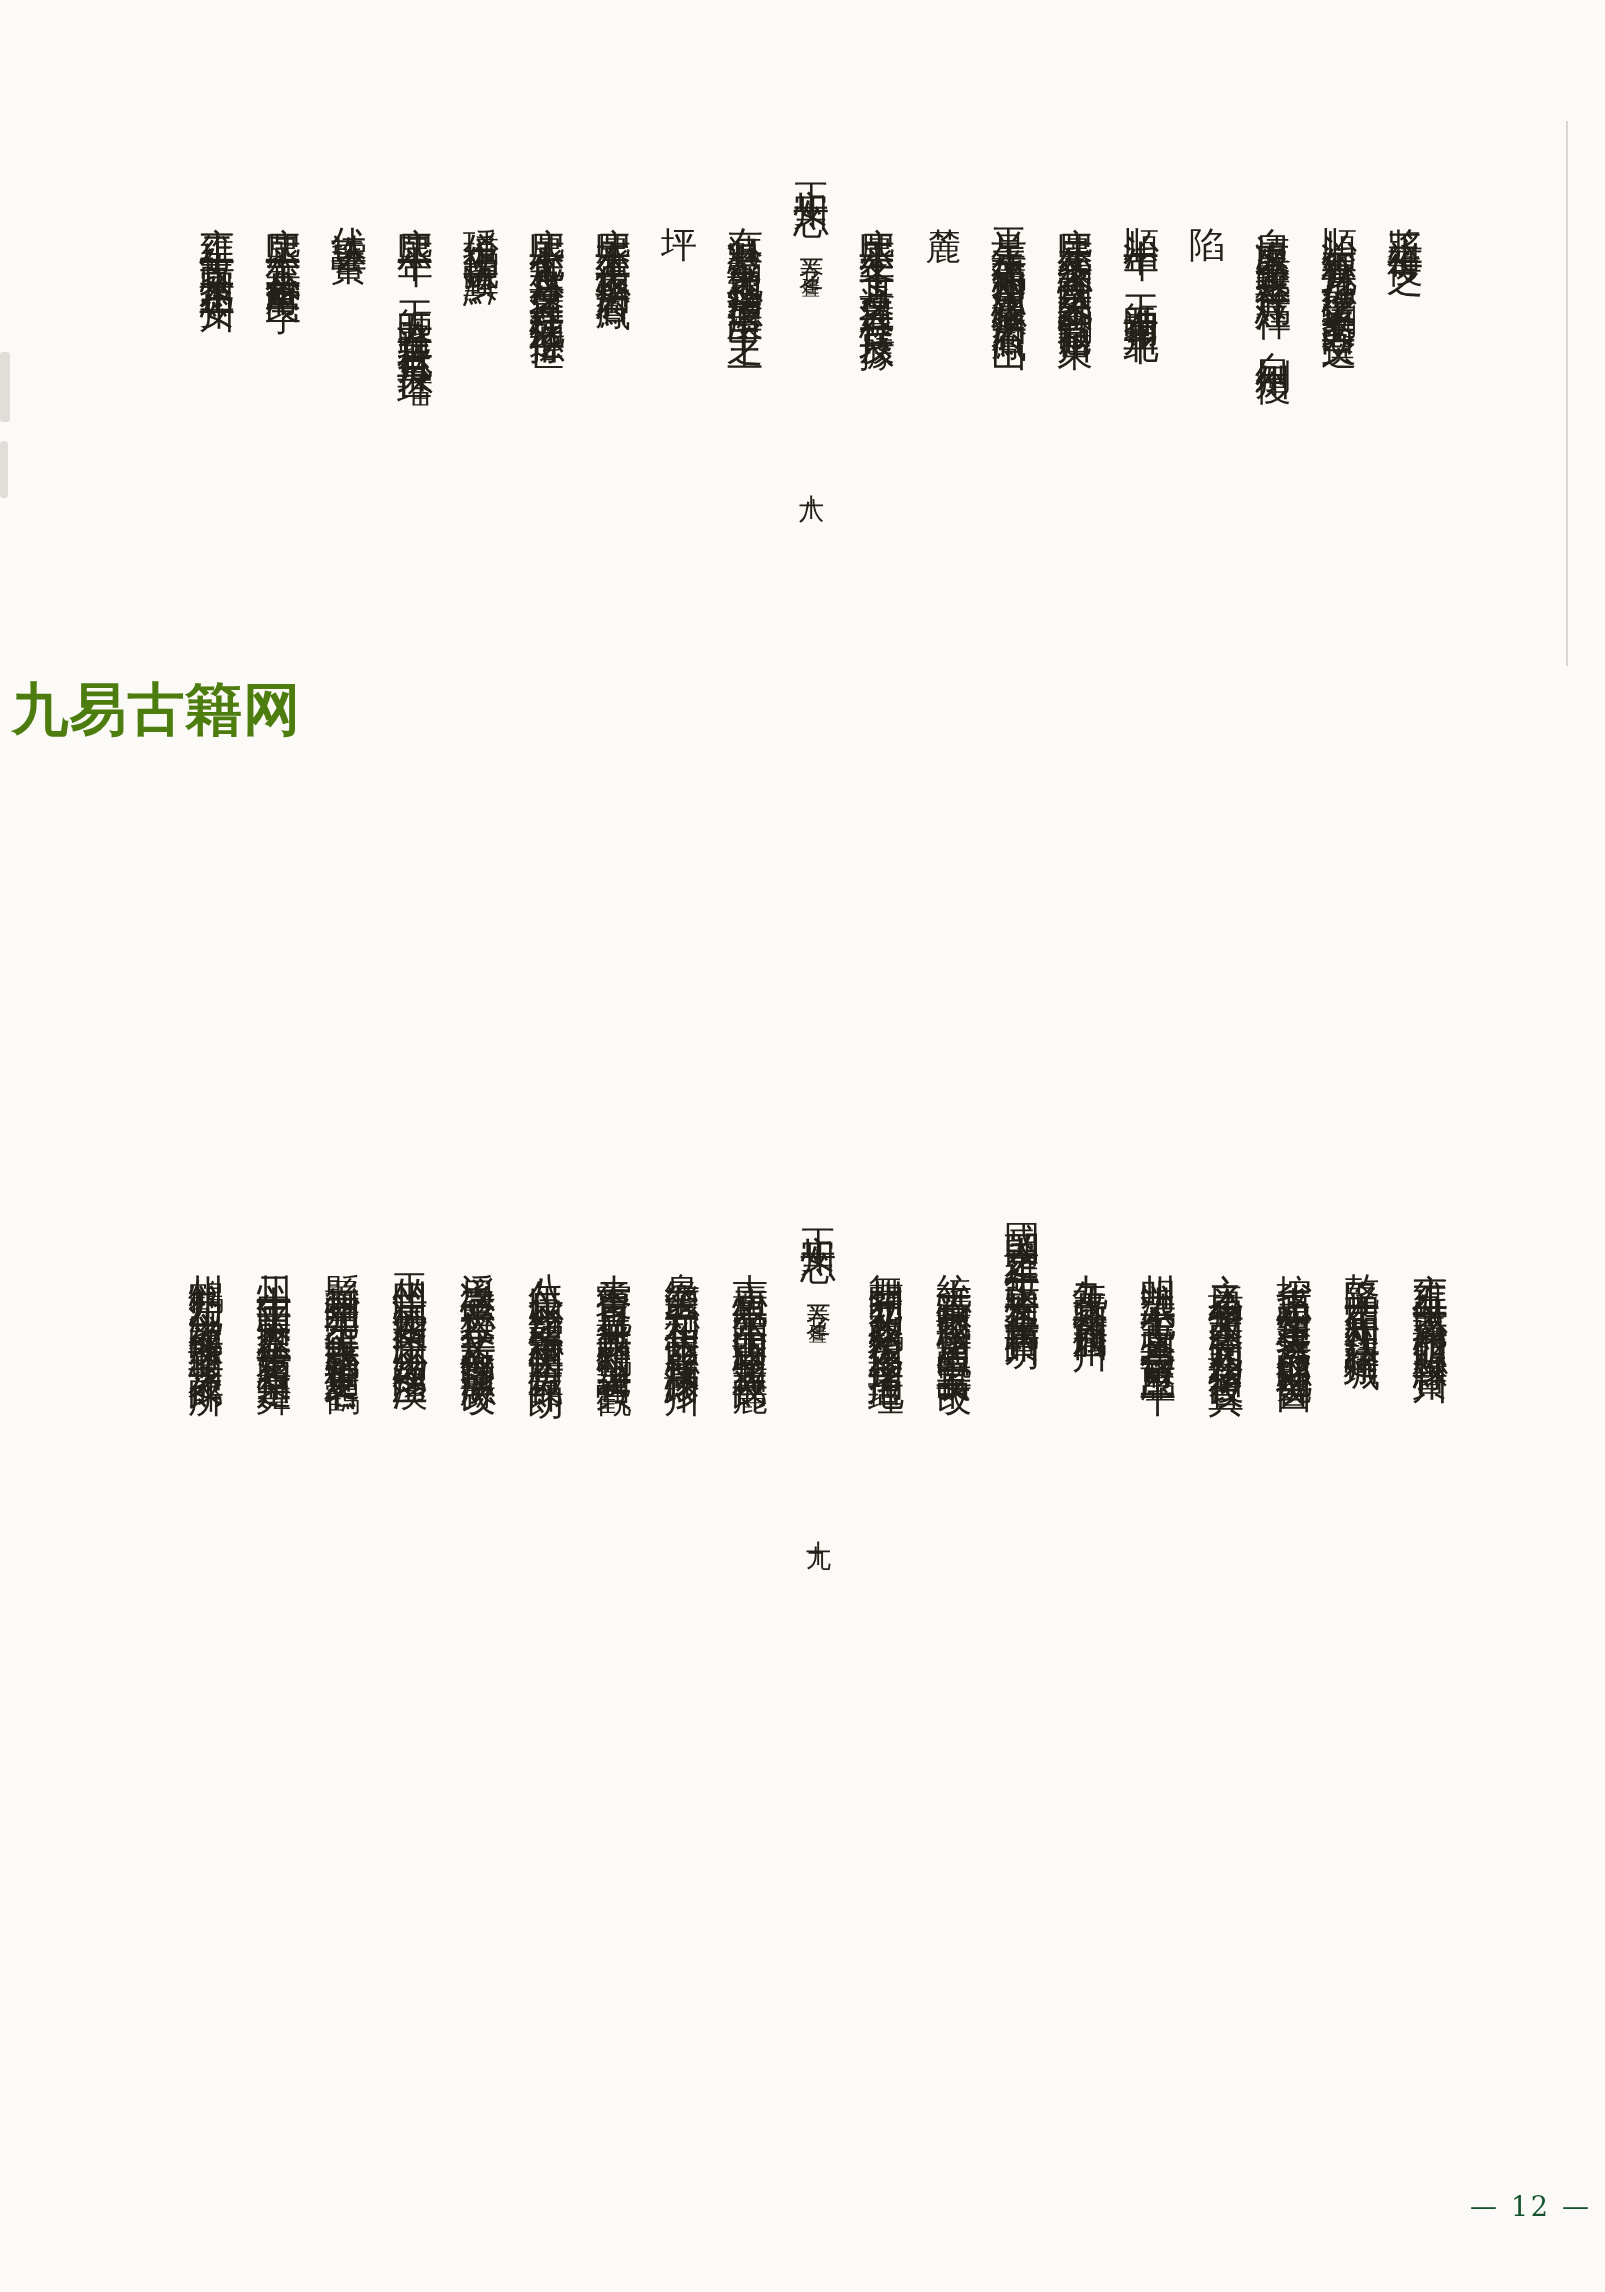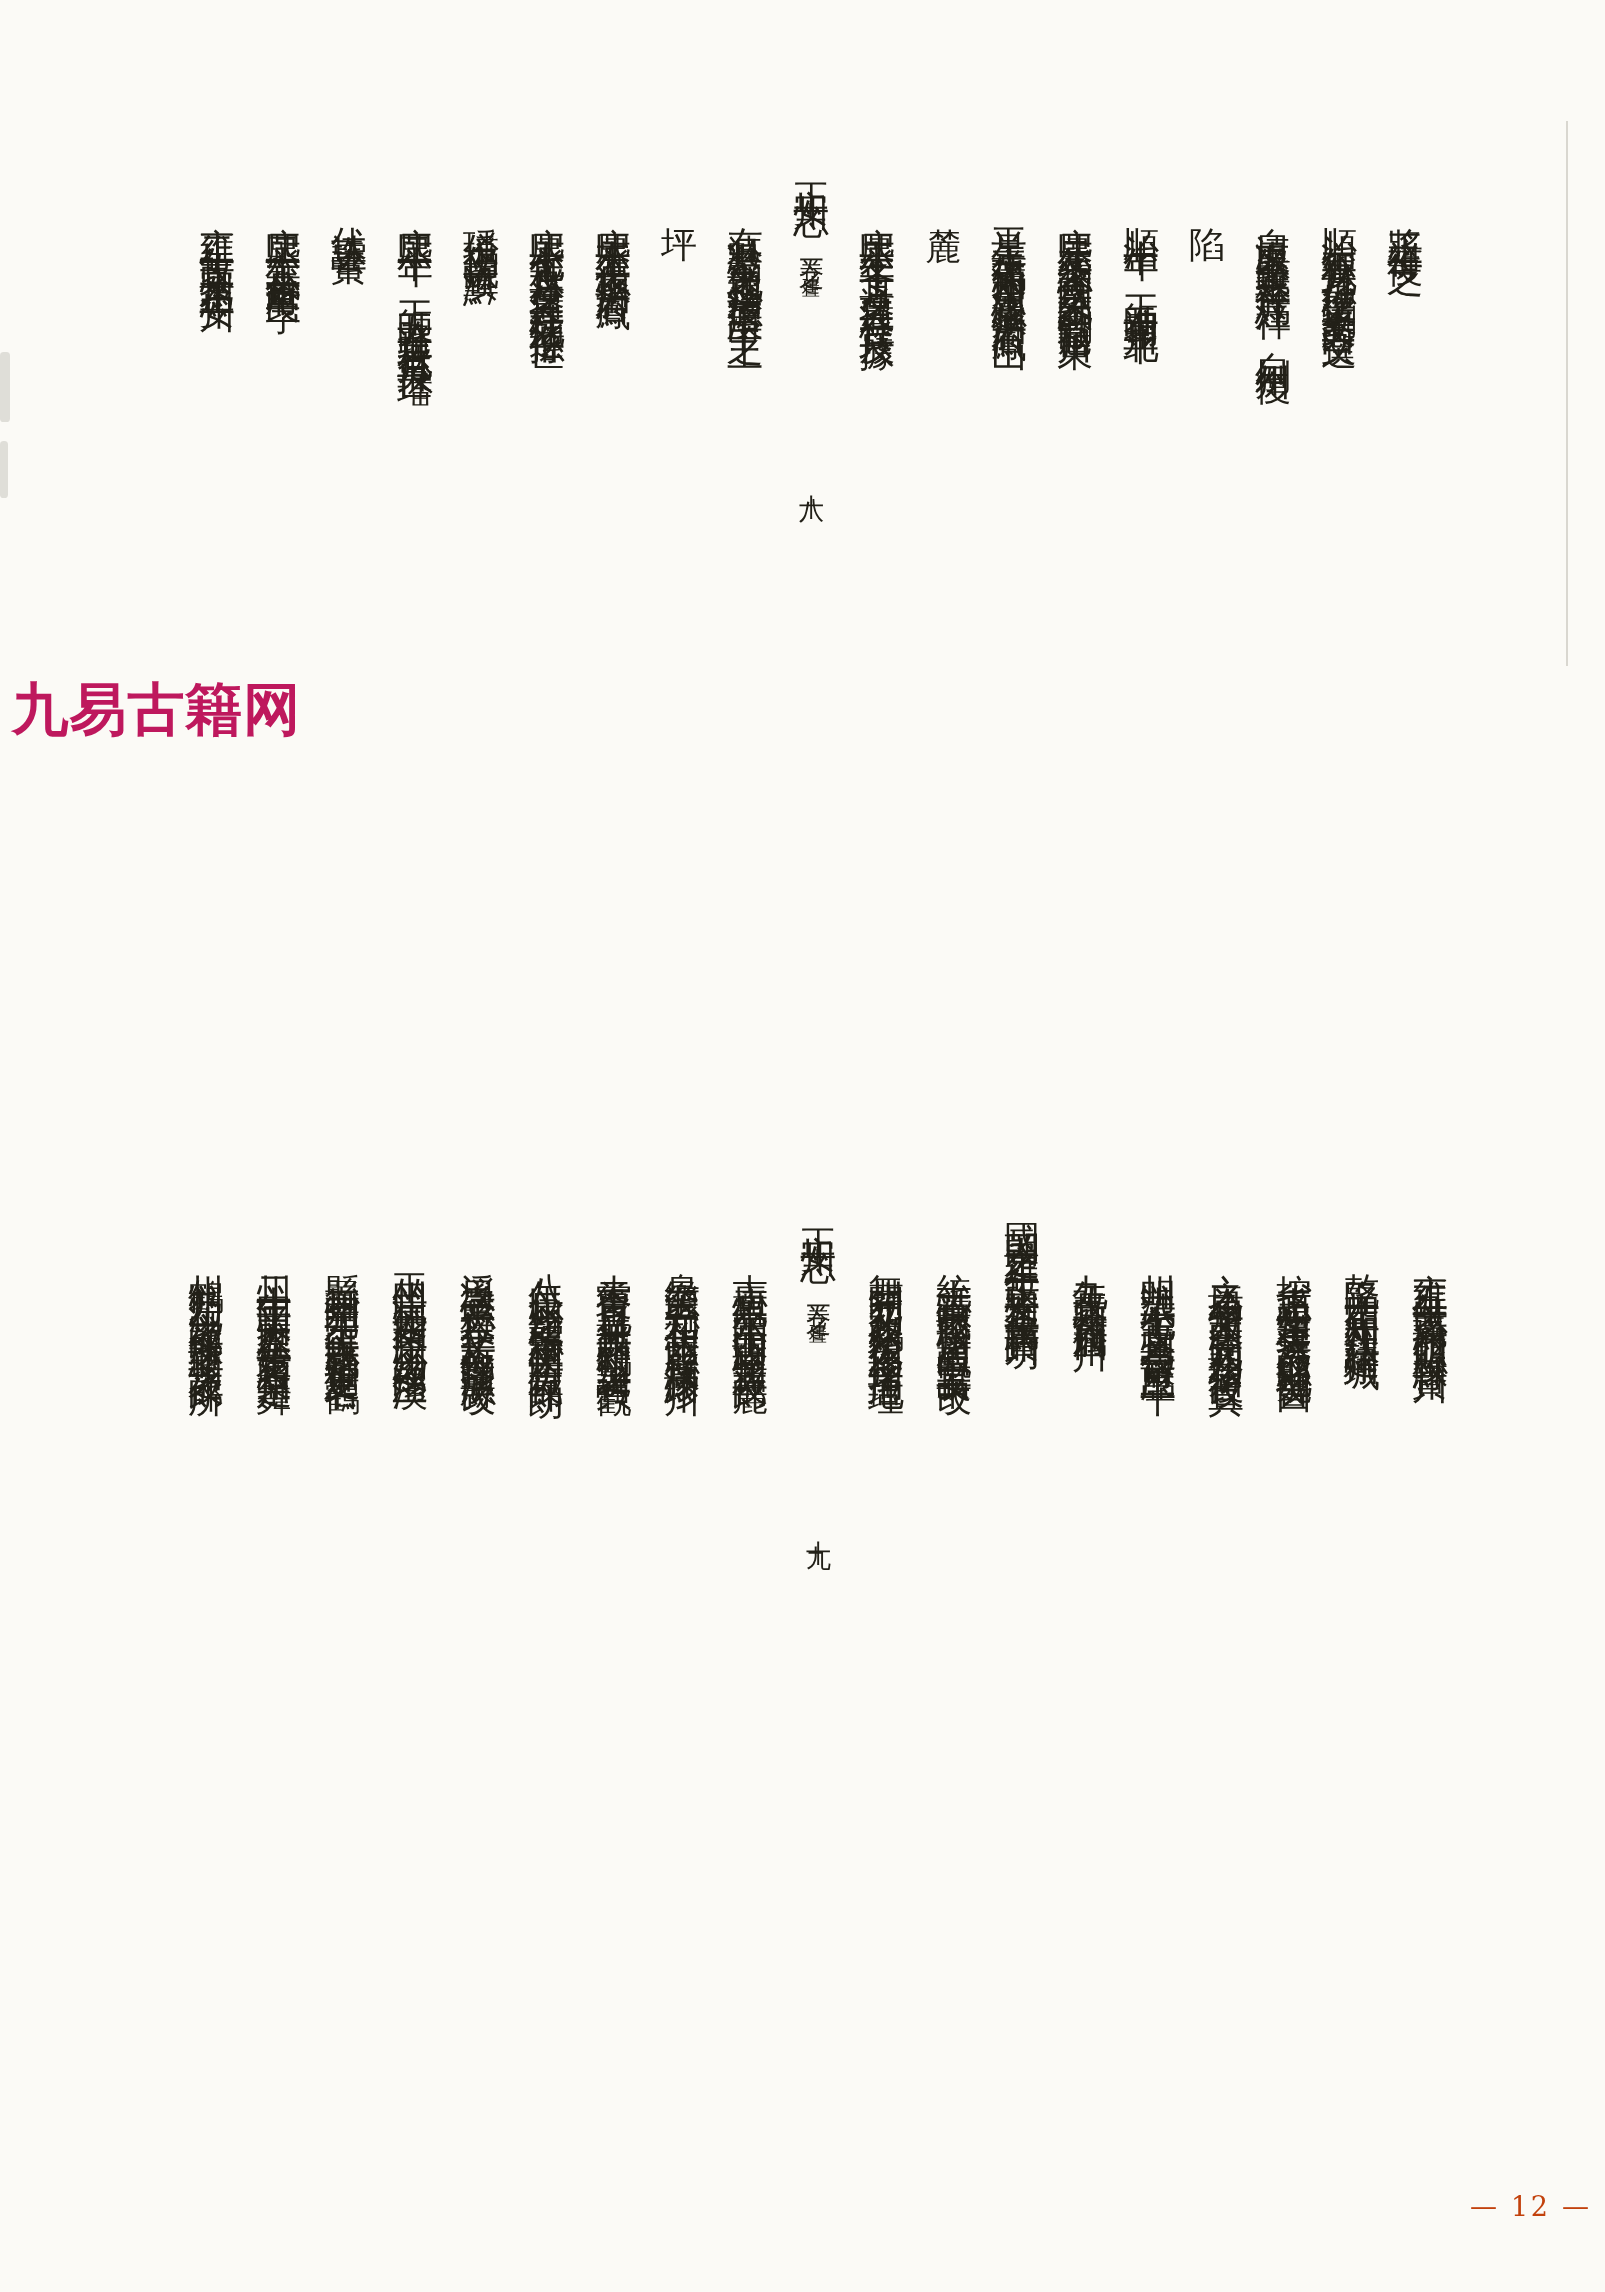--- a/index.html
+++ b/index.html
@@ -34,21 +34,21 @@
   .bx-sec{font-size:18px;letter-spacing:3.6px;margin-inline-start:10.7px;}
   .bx-folio{font-size:25px;letter-spacing:5.4px;margin-inline-start:204px;}
   .watermark{
     position:absolute;left:11.6px;top:672px;
     font-size:57px;font-weight:bold;letter-spacing:0.9px;
     color:#c3685d;
     font-family:"DejaVu Sans","Liberation Sans",sans-serif;
   }
   .pagenum{
     position:absolute;top:2191px;right:14.3px;
-    font-size:27px;color:#c2410c;letter-spacing:2.7px;
+    font-size:27px;color:#14532d;letter-spacing:2.7px;
     font-family:"DejaVu Serif","Liberation Serif",serif;
   }
   .edge-line{
     position:absolute;left:1566px;top:121px;width:1.8px;height:545px;
     background:#d9d7d0;
   }
   .smudge{
     position:absolute;background:#c9c7c0;opacity:.55;border-radius:3.6px;
   }
   .smudge-1{left:0;top:352px;width:9.9px;height:70px;}
@@ -93,19 +93,19 @@
       <div class="col">志唐貞觀十六年開山洞置珍州並置夜郎麗</div>
       <div class="col">皋樂源三縣元和二年州廢縣皆属溱州珍州</div>
       <div class="col">未嘗復置也且並無改舞州鶴州之說考貞觀</div>
       <div class="col">八年以辰州之龍標縣置巫州因析置夜郎朗</div>
       <div class="col">溪思微三縣天授二年又析夜郎置渭溪縣改</div>
       <div class="col">巫州曰沅州長安四年以沅州之夜郎渭溪二</div>
       <div class="col">縣置舞州開元十三年以舞武聲相近更名鶴</div>
       <div class="col">州二十年曰業州大歷五年始更名獎州是舞</div>
       <div class="col">州鶴州乃沅州之夜郎所置非珍州之夜郎所</div>
     </div>
-  <div class="watermark" style="color: #be185d;">九易古籍网</div>
+  <div class="watermark" style="color: #4d7c0f;">九易古籍网</div>
   <div class="edge-line"></div>
   <div class="smudge smudge-1"></div>
   <div class="smudge smudge-2"></div>
   <div class="pagenum">— 12 —</div>
 </div>
 
 
 </body></html>

